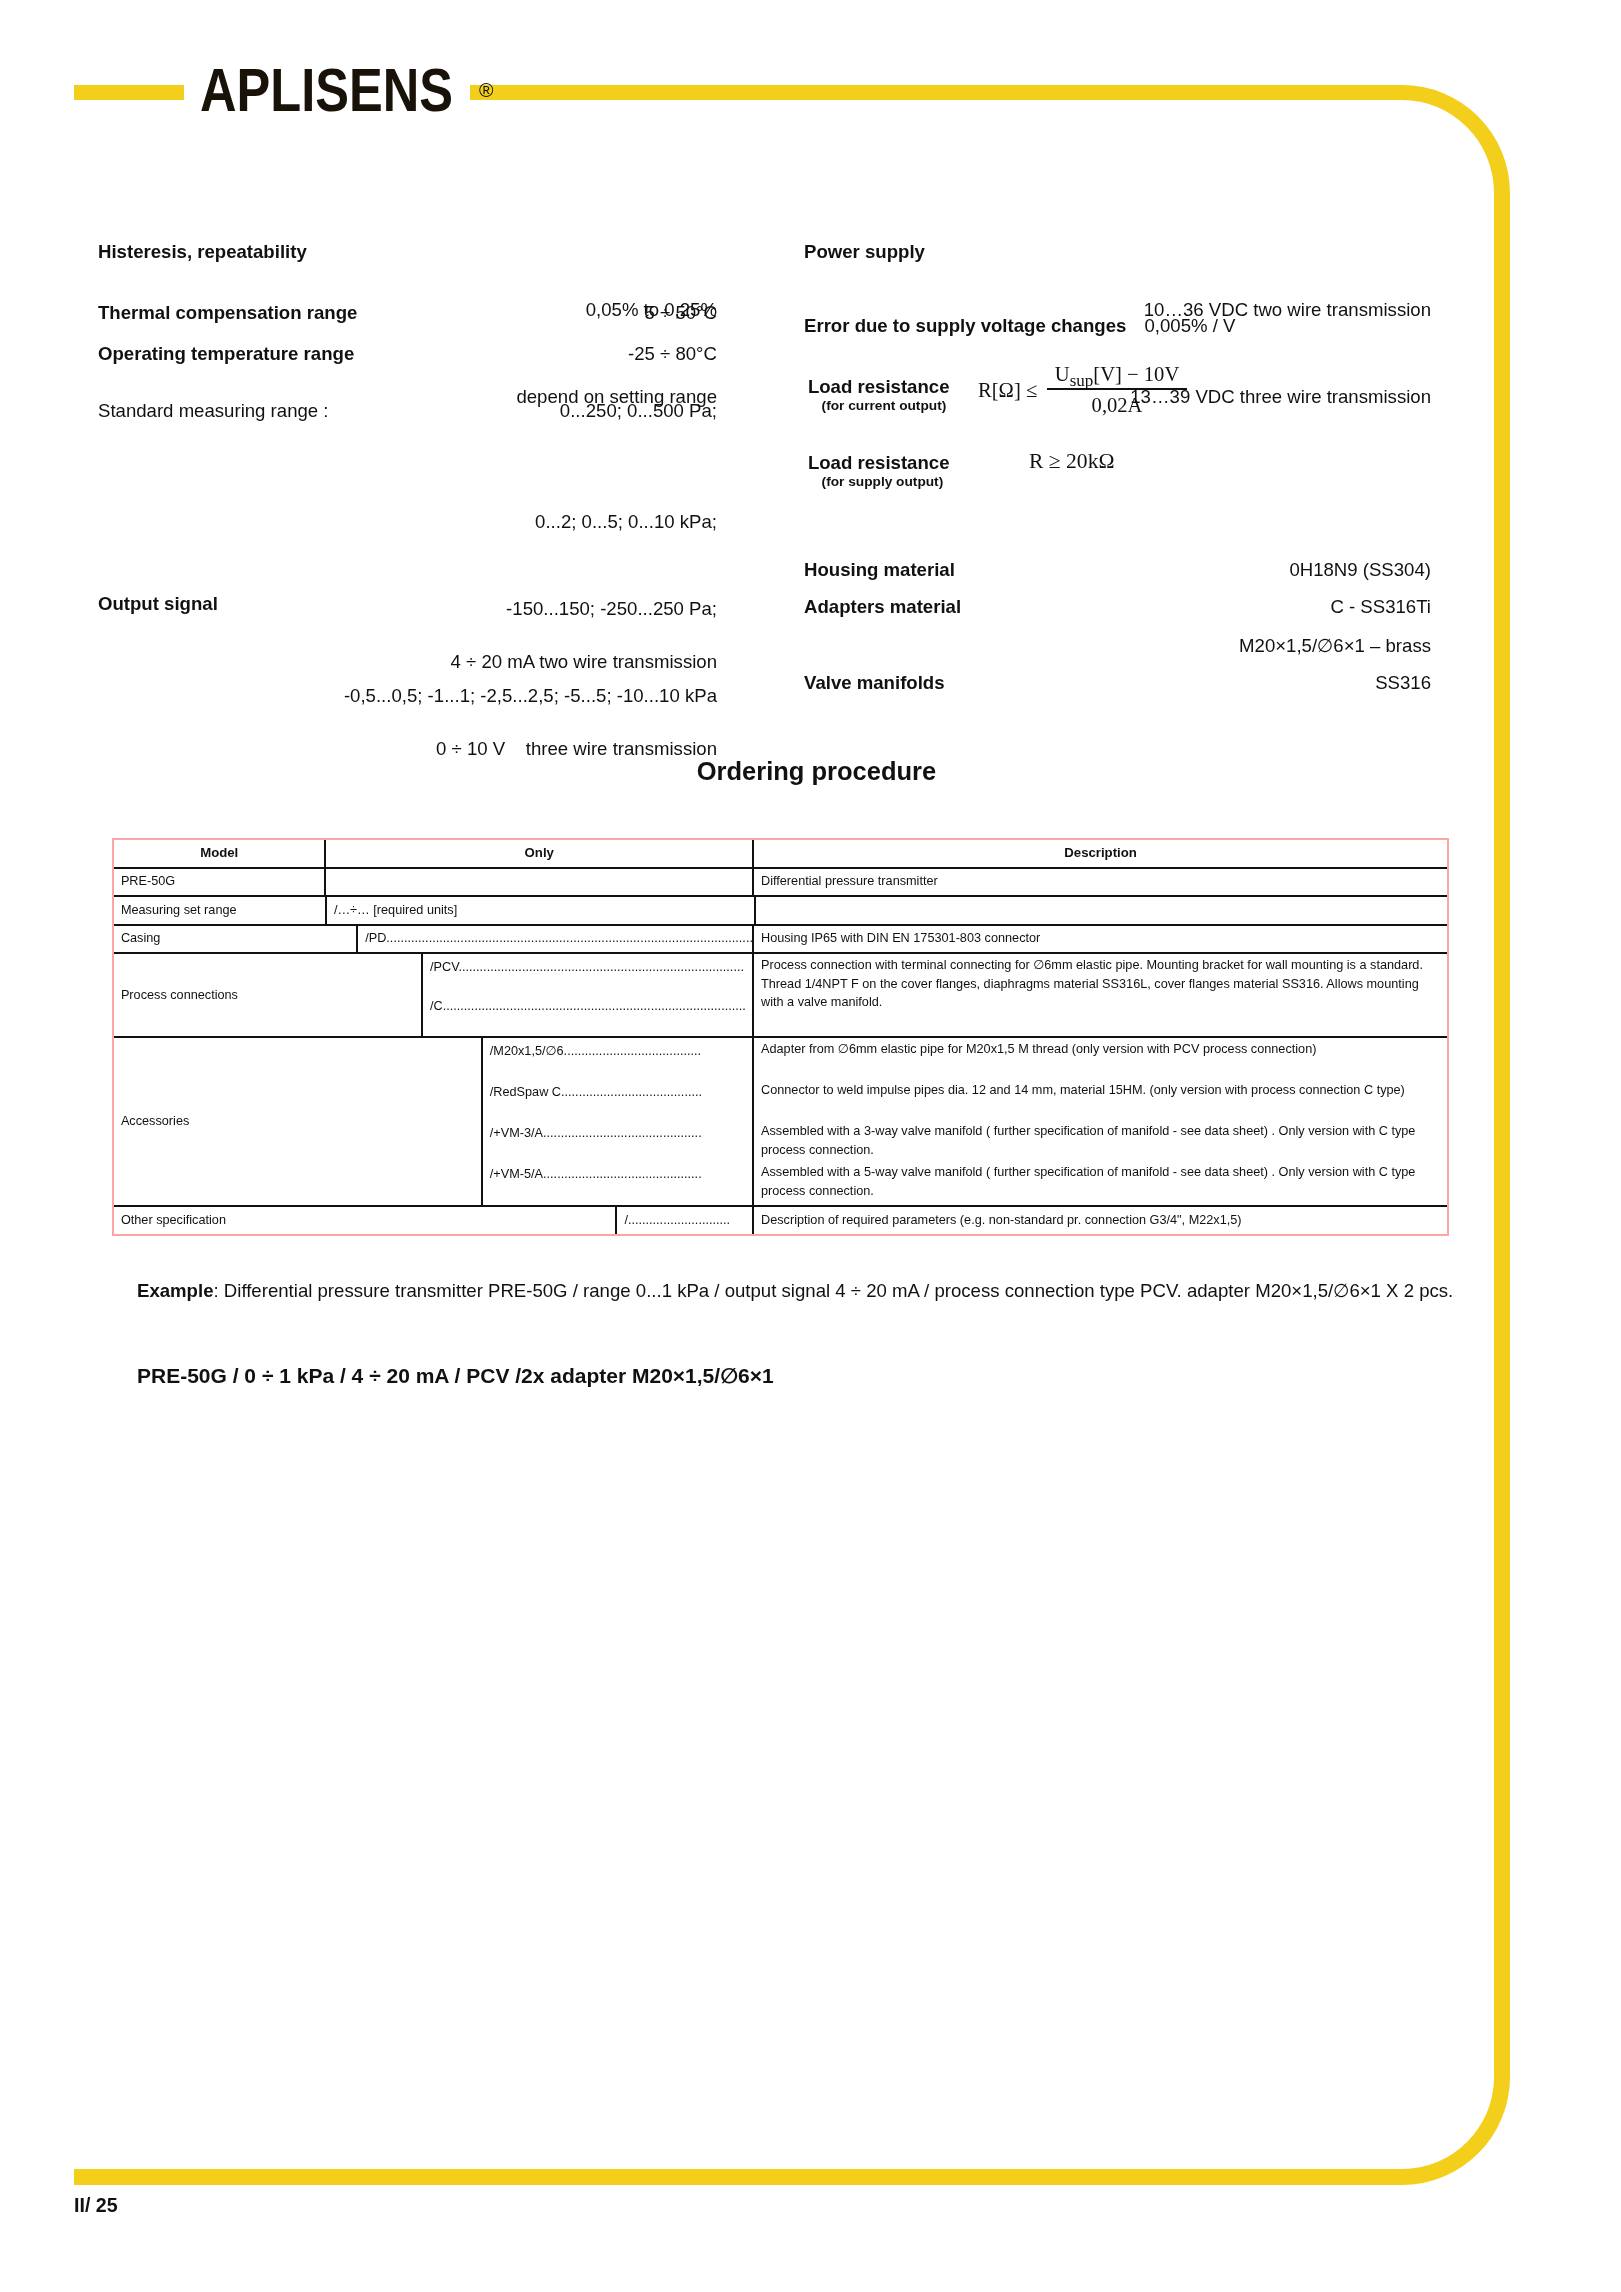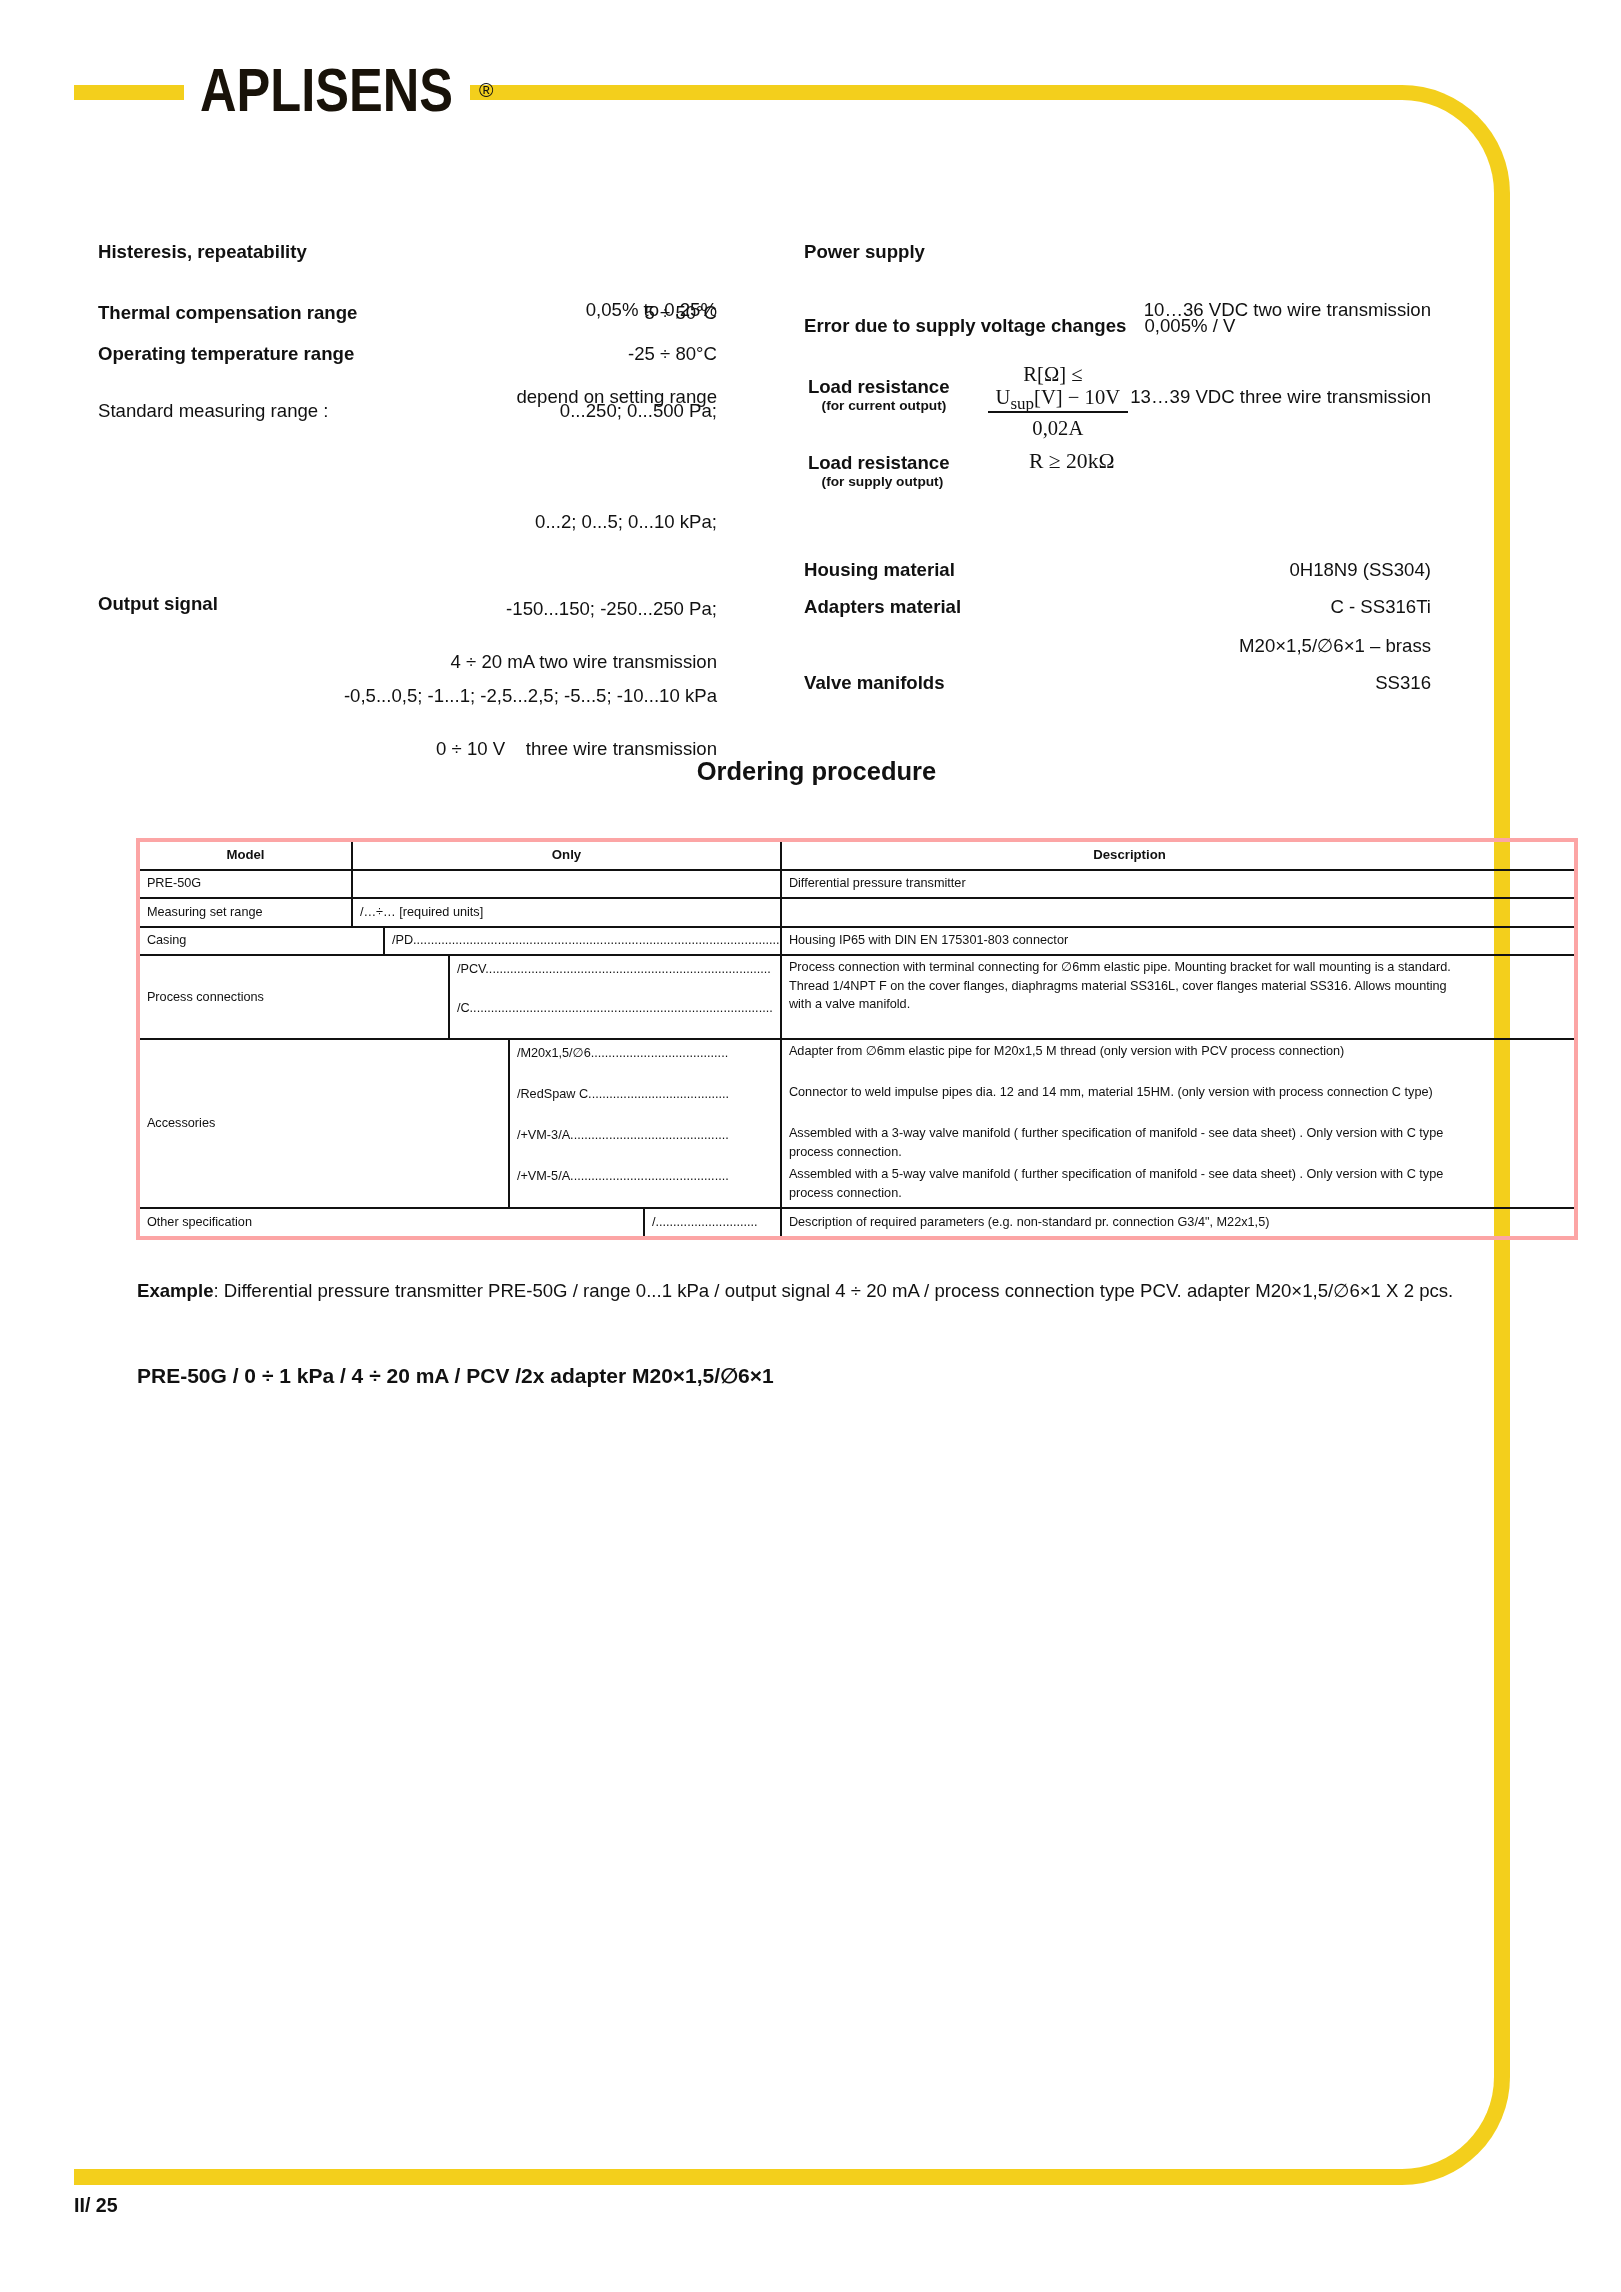--- a/index.html
+++ b/index.html
@@ -19,31 +19,31 @@
   .logo { position:absolute; left:200px; top:43px; height:94px; display:flex; align-items:center; }
   .logo-text { font-weight:800; font-size:55px; letter-spacing:0px; color:#181209; transform:scale(0.92,1.12); transform-origin:left center; white-space:nowrap; }
   .logo-reg { font-size:19.6px; vertical-align:39px; font-weight:400; margin-left:3.9px; }
 
   .abs { position:absolute; }
   .lbl  { font-weight:bold; font-size:18.6px; white-space:nowrap; }
   .lblr { font-weight:normal; font-size:18.6px; white-space:nowrap; }
   .val  { font-size:18.6px; text-align:right; white-space:pre-wrap; line-height:29px; }
   .sublbl { font-weight:bold; font-size:13.7px; white-space:nowrap; }
 
-  .serif { font-family:"Liberation Serif","DejaVu Serif",serif;flex-direction:column; }
+  .serif { font-family:"Liberation Serif","DejaVu Serif",serif; }
   .formula1 { font-size:20.6px; display:flex; align-items:center; }
   .fraction { display:inline-block; text-align:center; margin-left:9.8px; }
   .fraction .num { border-bottom:2px solid #111; padding:0 7.8px 2.9px; white-space:nowrap; }
   .fraction .den { padding-top:2.9px; }
   .formula2 { font-size:21.6px; white-space:nowrap; }
 
   .order-title { font-weight:bold; font-size:25.5px; text-align:center; }
 
-  .otable { position:absolute; left:136px; top:838px; width:1442px; box-sizing:border-box;
-            border:4px solid #fca5a5; font-size:12.7px; line-height:18.6px; }
+  .otable { position:absolute; left:112px; top:838px; width:1337px; box-sizing:border-box;
+            border:2px solid #fca5a5; font-size:12.7px; line-height:18.6px; }
   .trow { display:flex; border-top:2px solid #111; box-sizing:border-box; }
   .trow.first { border-top:none; }
   .cell { box-sizing:border-box; border-right:2px solid #111; padding:2px 6.9px; overflow:hidden; position:relative; }
   .cell.last { border-right:none; }
   .cell.hdr { font-weight:bold; text-align:center; font-size:13.2px; }
   .cell.code-cell { white-space:nowrap; }
   .vcenter { display:flex; align-items:center; }
   .h27 { height:26.5px; } .h84 { height:82px; } .h170 { height:167px; }
   .codeline { position:absolute; left:6.9px; white-space:nowrap; }
   .desc-item { height:41px; overflow:hidden; }

